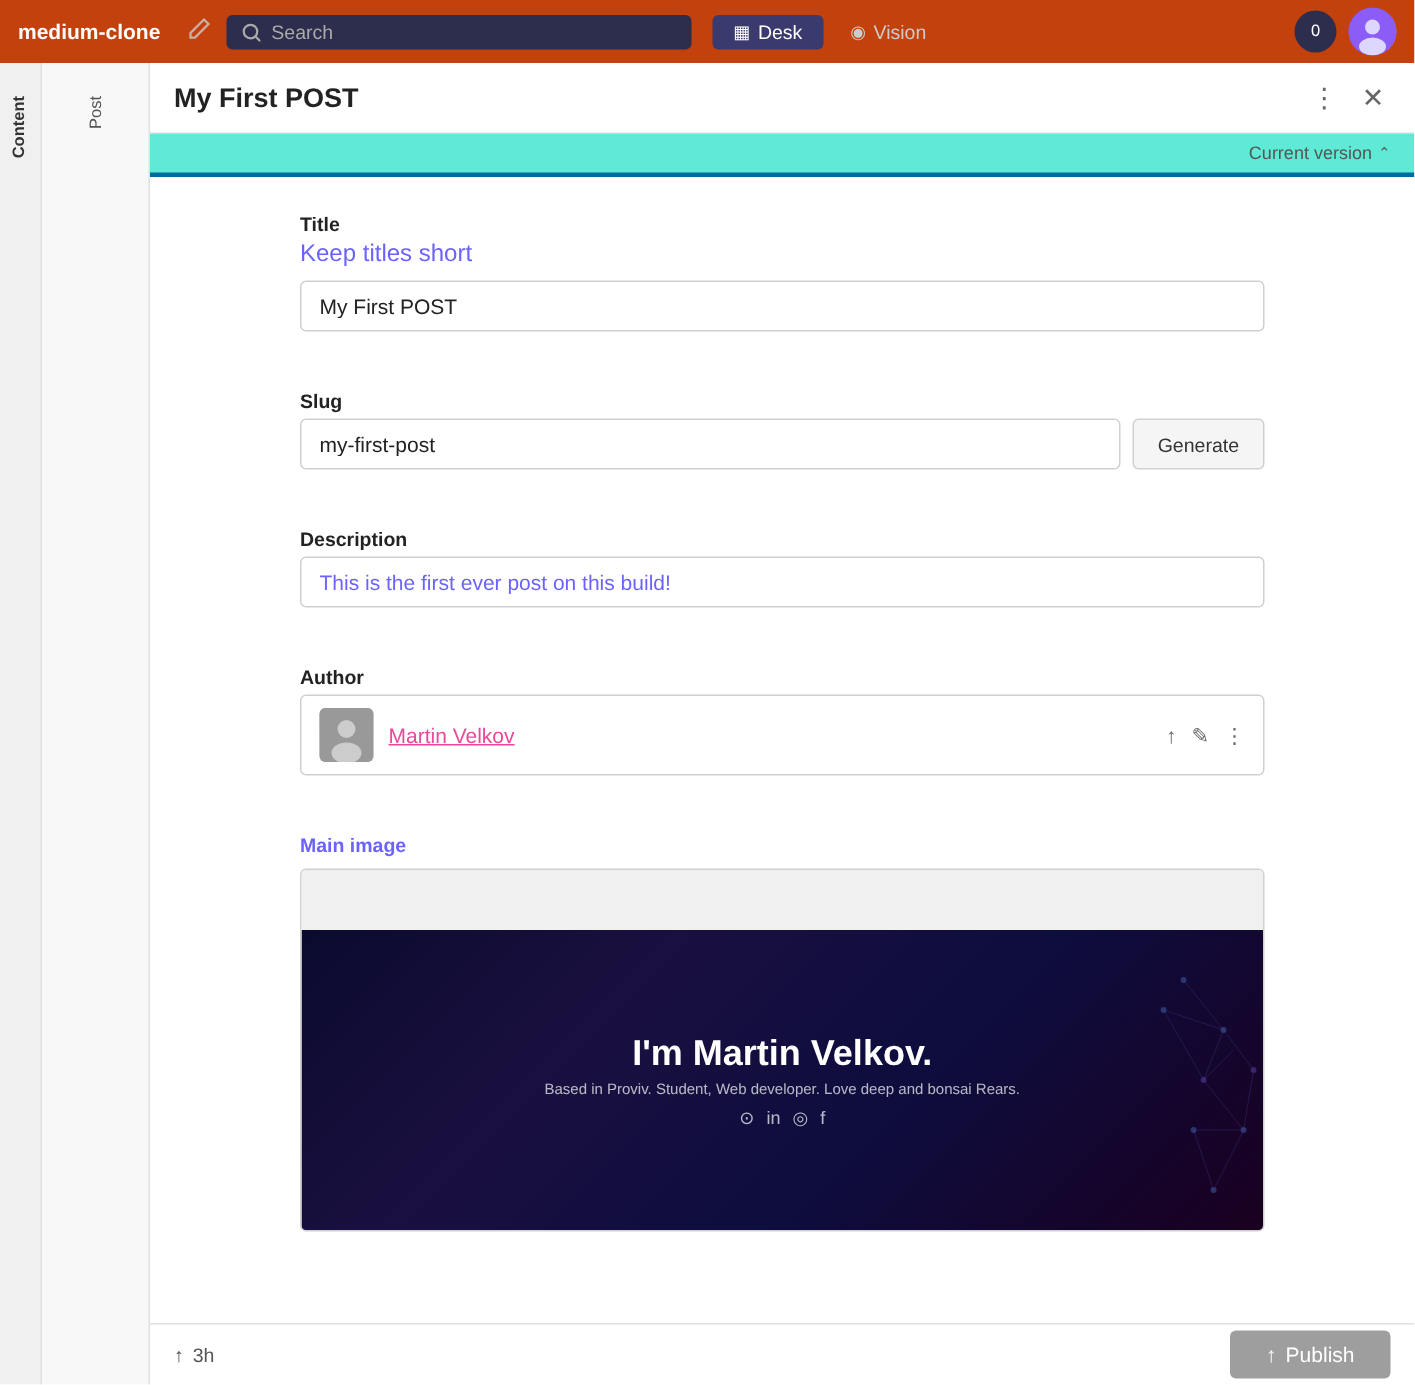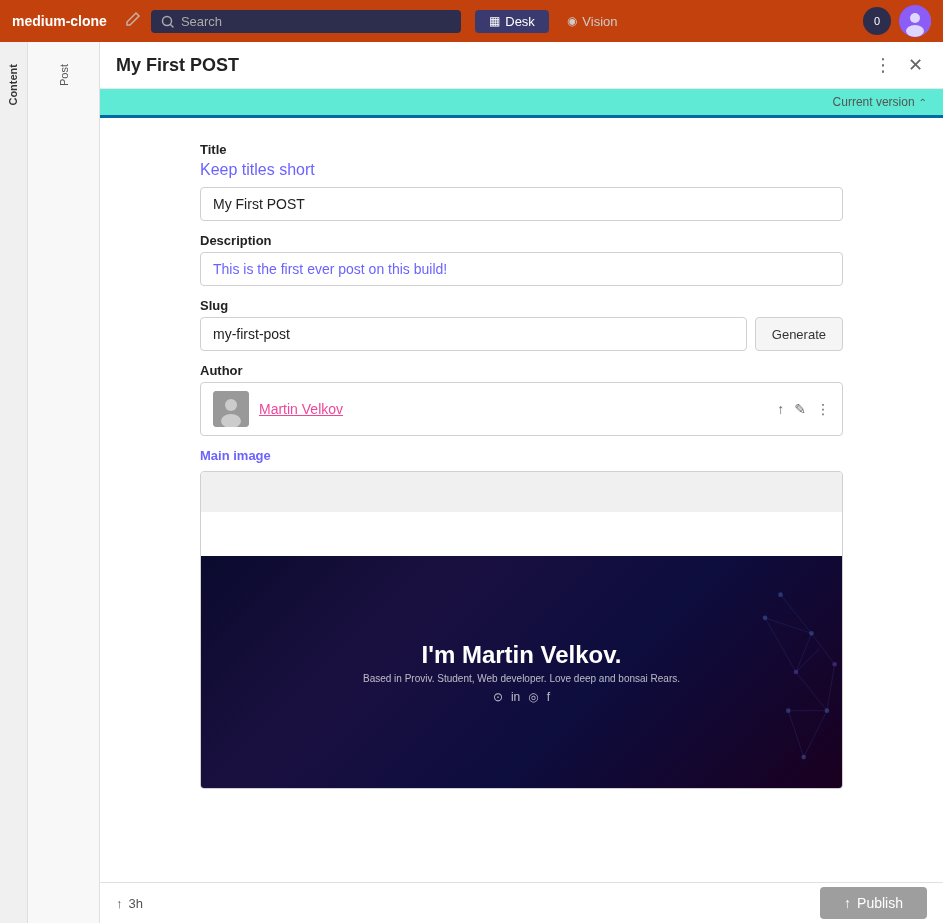--- a/index.html
+++ b/index.html
@@ -194,21 +194,21 @@
 
     
     .form-area {
       flex: 1;
       overflow-y: auto;
       padding: 24px 100px 20px 100px;
       background: #fff;
     }
 
     .form-group {
-      margin-bottom: 12px;
+      margin-bottom: 39px;
     }
     .form-label {
       font-size: 13px;
       font-weight: 600;
       color: #222;
       margin-bottom: 4px;
     }
     .form-hint {
       font-size: 16px;
       color: #6c63ff;
@@ -293,29 +293,28 @@
       border: 1px solid #d0d0d0;
       border-radius: 4px;
       overflow: hidden;
     }
     .image-top-bar {
       height: 40px;
       background: #f0f0f0;
     }
     .image-preview {
       width: 100%;
-      height: 232px;
+      height: 200px;
       background: linear-gradient(135deg, #0a0a2e 0%, #1a1040 30%, #0d0d3e 60%, #1a0020 100%);
       position: relative;
       display: flex;
       flex-direction: column;
       align-items: center;
       justify-content: center;
       overflow: hidden;
-      margin-top: 44px;
     }
     .image-preview-text {
       color: #fff;
       font-size: 24px;
       font-weight: 700;
       text-align: center;
       z-index: 2;
     }
     .image-preview-sub {
       color: rgba(255,255,255,0.7);
@@ -453,30 +452,30 @@
 
     <div class="form-area">
 
       <div class="form-group">
         <div class="form-label">Title</div>
         <div class="form-hint">Keep titles short</div>
         <input class="form-input" type="text" value="My First POST" style="">
       </div>
 
       <div class="form-group">
-        <div class="form-label">Description</div>
-        <input class="form-input description-input" type="text" value="This is the first ever post on this build!" style="">
-      </div>
-
-      <div class="form-group">
         <div class="form-label">Slug</div>
         <div class="slug-row">
           <input class="form-input slug-input" type="text" value="my-first-post" style="">
           <button class="generate-btn">Generate</button>
         </div>
+      </div>
+
+      <div class="form-group">
+        <div class="form-label">Description</div>
+        <input class="form-input description-input" type="text" value="This is the first ever post on this build!" style="">
       </div>
 
       <div class="form-group">
         <div class="form-label">Author</div>
         <div class="author-row">
           <div class="author-avatar-placeholder">
             <svg width="36" height="36" viewBox="0 0 36 36">
               <rect width="36" height="36" rx="4" fill="#999"></rect>
               <circle cx="18" cy="14" r="6" fill="#ccc"></circle>
               <ellipse cx="18" cy="30" rx="10" ry="7" fill="#ccc"></ellipse>

